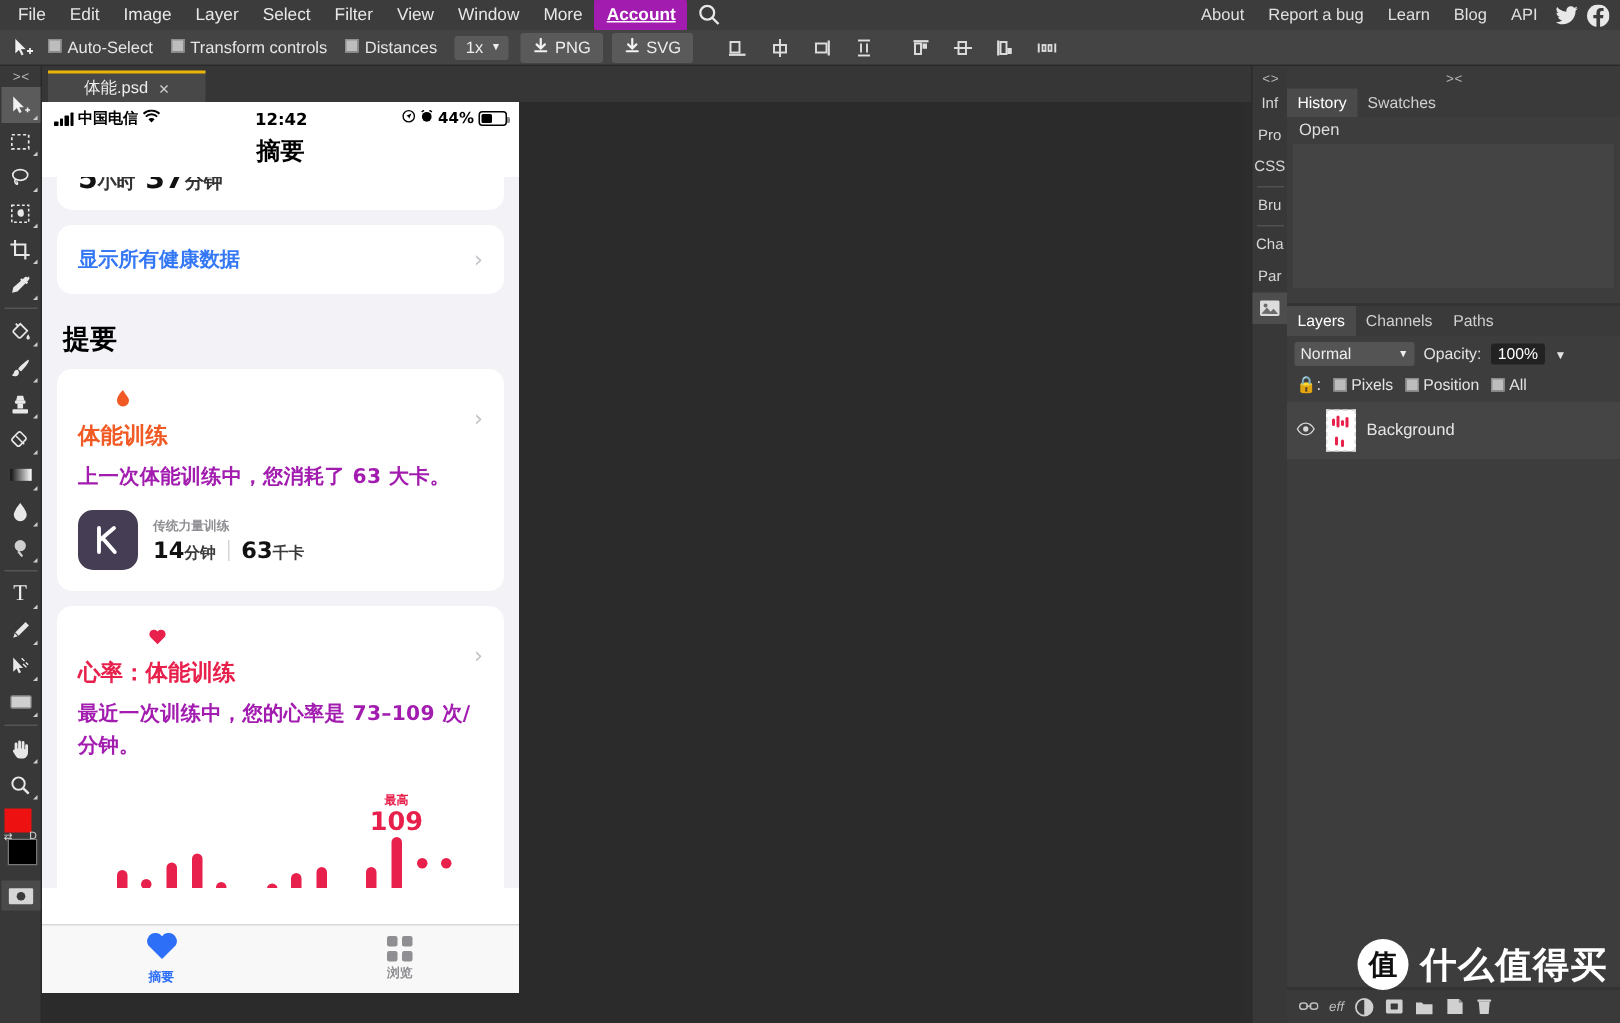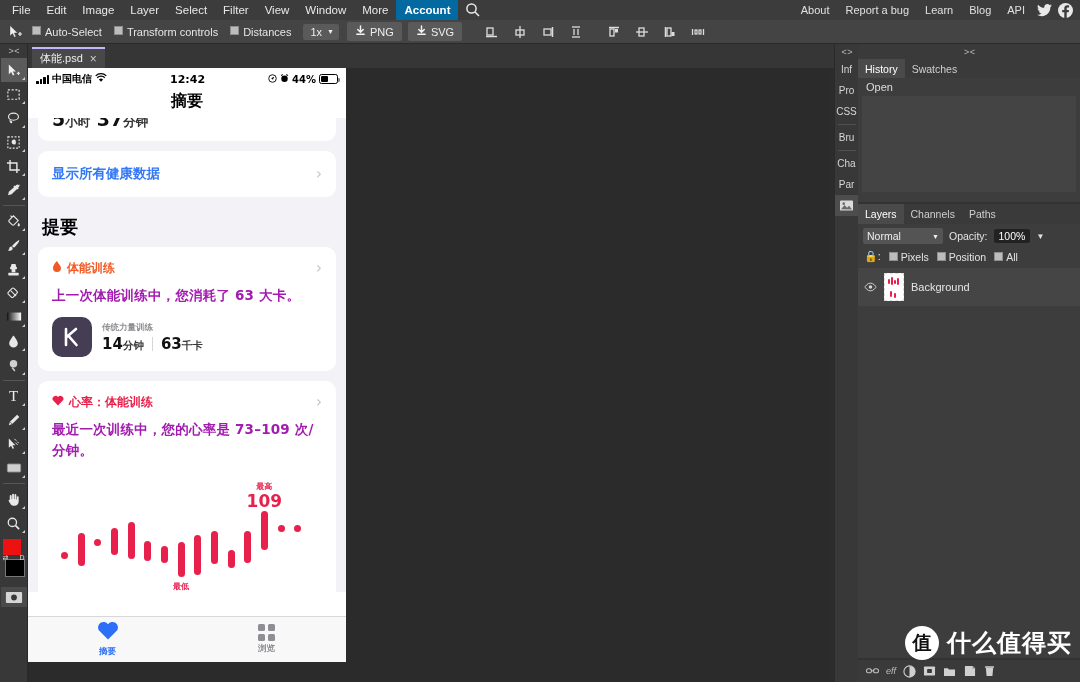--- a/index.html
+++ b/index.html
@@ -14,21 +14,21 @@
   
   .menubar {
     position: absolute; top: 0; left: 0; width: 1080px; height: 20px;
     background: #3c3c3c; display: flex; align-items: center;
   }
   .menu-left { display: flex; align-items: center; height: 20px; padding-left: 4px; }
   .menu-item {
     color: #e8e8e8; font-size: 11.5px; padding: 2px 8px; line-height: 16px;
     white-space: nowrap;
   }
-  .menu-item.accent { background: #0369a1; color: #fff; font-weight: bold; border-radius: 1px; }
+  .menu-item.accent { background: #a21caf; color: #fff; font-weight: bold; border-radius: 1px; text-decoration: underline; }
   .menu-search { margin-left: 6px; width: 18px; height: 18px; position: relative; }
   .menu-search svg { display:block; }
   .menu-right { position: absolute; right: 6px; top: 0; height: 20px; display: flex; align-items: center; gap: 2px; margin-left: 32px; }
   .menu-right .menu-item { font-size: 11px; color: #e0e0e0; padding: 2px 7px; }
   .social { width: 17px; height: 17px; display:flex; align-items:center; justify-content:center; margin-left:2px;}
 
   
   .optionsbar {
     position: absolute; top: 20px; left: 0; width: 1080px; height: 24px;
     background: #444444; display: flex; align-items: center; padding-left: 4px;
@@ -48,22 +48,22 @@
   .opt-sep { width: 10px; }
   .align-icon { width:20px; height:20px; margin: 0 4px; display:flex; align-items:center; justify-content:center;}
 
   
   .tabbar {
     position: absolute; top: 44px; left: 28px; width: 1052px; height: 24px;
     background: #363636; display:flex; align-items:flex-end;
   }
   .doc-tab {
     background: #484848; color:#eee; font-size:11px; height:21px;
-    display:flex; align-items:center; gap:7px; padding: 0 8px; margin-left:4px;
-    border-top: 2px solid #c4b5fd;
+    display:flex; align-items:center; gap:7px; padding: 0 24px; margin-left:4px;
+    border-top: 2px solid #eab308;
   }
   .doc-tab .x { color:#ccc; font-size:12px; line-height: 1; }
 
   
   .toolbar {
     position: absolute; top: 44px; left: 0; width: 28px; height: 638px;
     background: #383838; border-right:1px solid #2a2a2a;
     display:flex; flex-direction: column; align-items:center;
   }
   .tb-collapse { width:28px; height:14px; display:flex; align-items:center; justify-content:center; color:#bbb; font-size:9px; letter-spacing:-1px;}
@@ -117,21 +117,21 @@
 
   .row-link {
     display:flex; align-items:center; justify-content:space-between;
     padding: 14px 14px; color:#3478f6; font-size:13.5px; font-weight:600;
   }
   .chev { color:#c2c2c7; font-size:15px; font-weight:400; }
 
   .sect-title { font-size:18px; font-weight:700; color:#000; padding: 8px 4px 8px; }
 
   .card-head { display:flex; align-items:center; justify-content:space-between; padding: 12px 14px 0;}
-  .card-head .hl { display:flex; align-items:center; gap:5px; font-size:12px; font-weight:700; }
+  .card-head .hl { display:flex; align-items:center; gap:5px; font-size:15px; font-weight:700;flex-direction:column; }
   .card-head .hl.orange { color:#f15a24; }
   .card-head .hl.red { color:#e8214c; }
   .card-body { font-size:13.5px; color:#a21caf; font-weight:700; line-height:1.5; padding: 8px 14px 0; letter-spacing: .2px;}
 
   .workout-row { display:flex; align-items:center; gap:10px; padding: 12px 14px 14px; }
   .app-icon {
     width:40px;height:40px;border-radius:10px;background:#443d54;
     display:flex;align-items:center;justify-content:center;flex:0 0 auto;
   }
   .wo-meta .wname { font-size:8.5px; color:#8e8e93; font-weight:600; margin-bottom:1px;}

